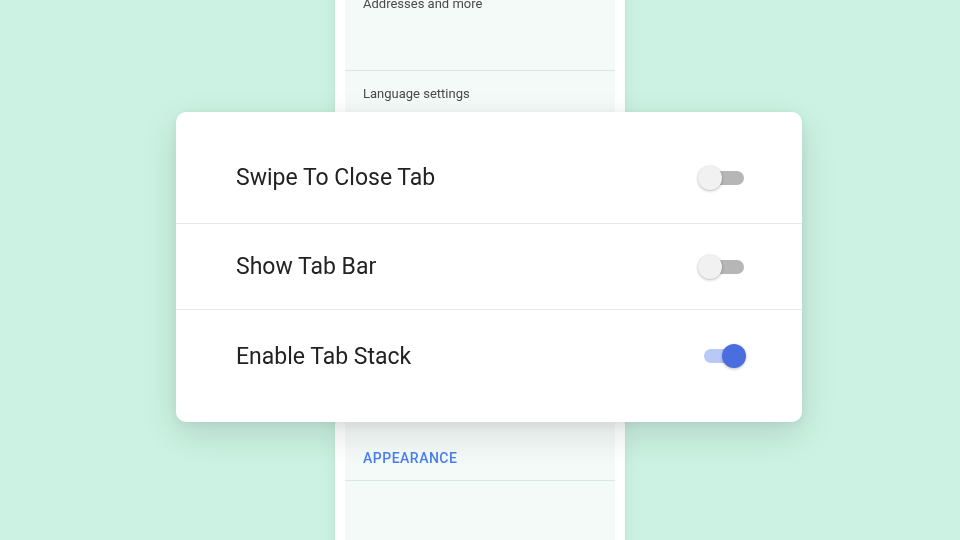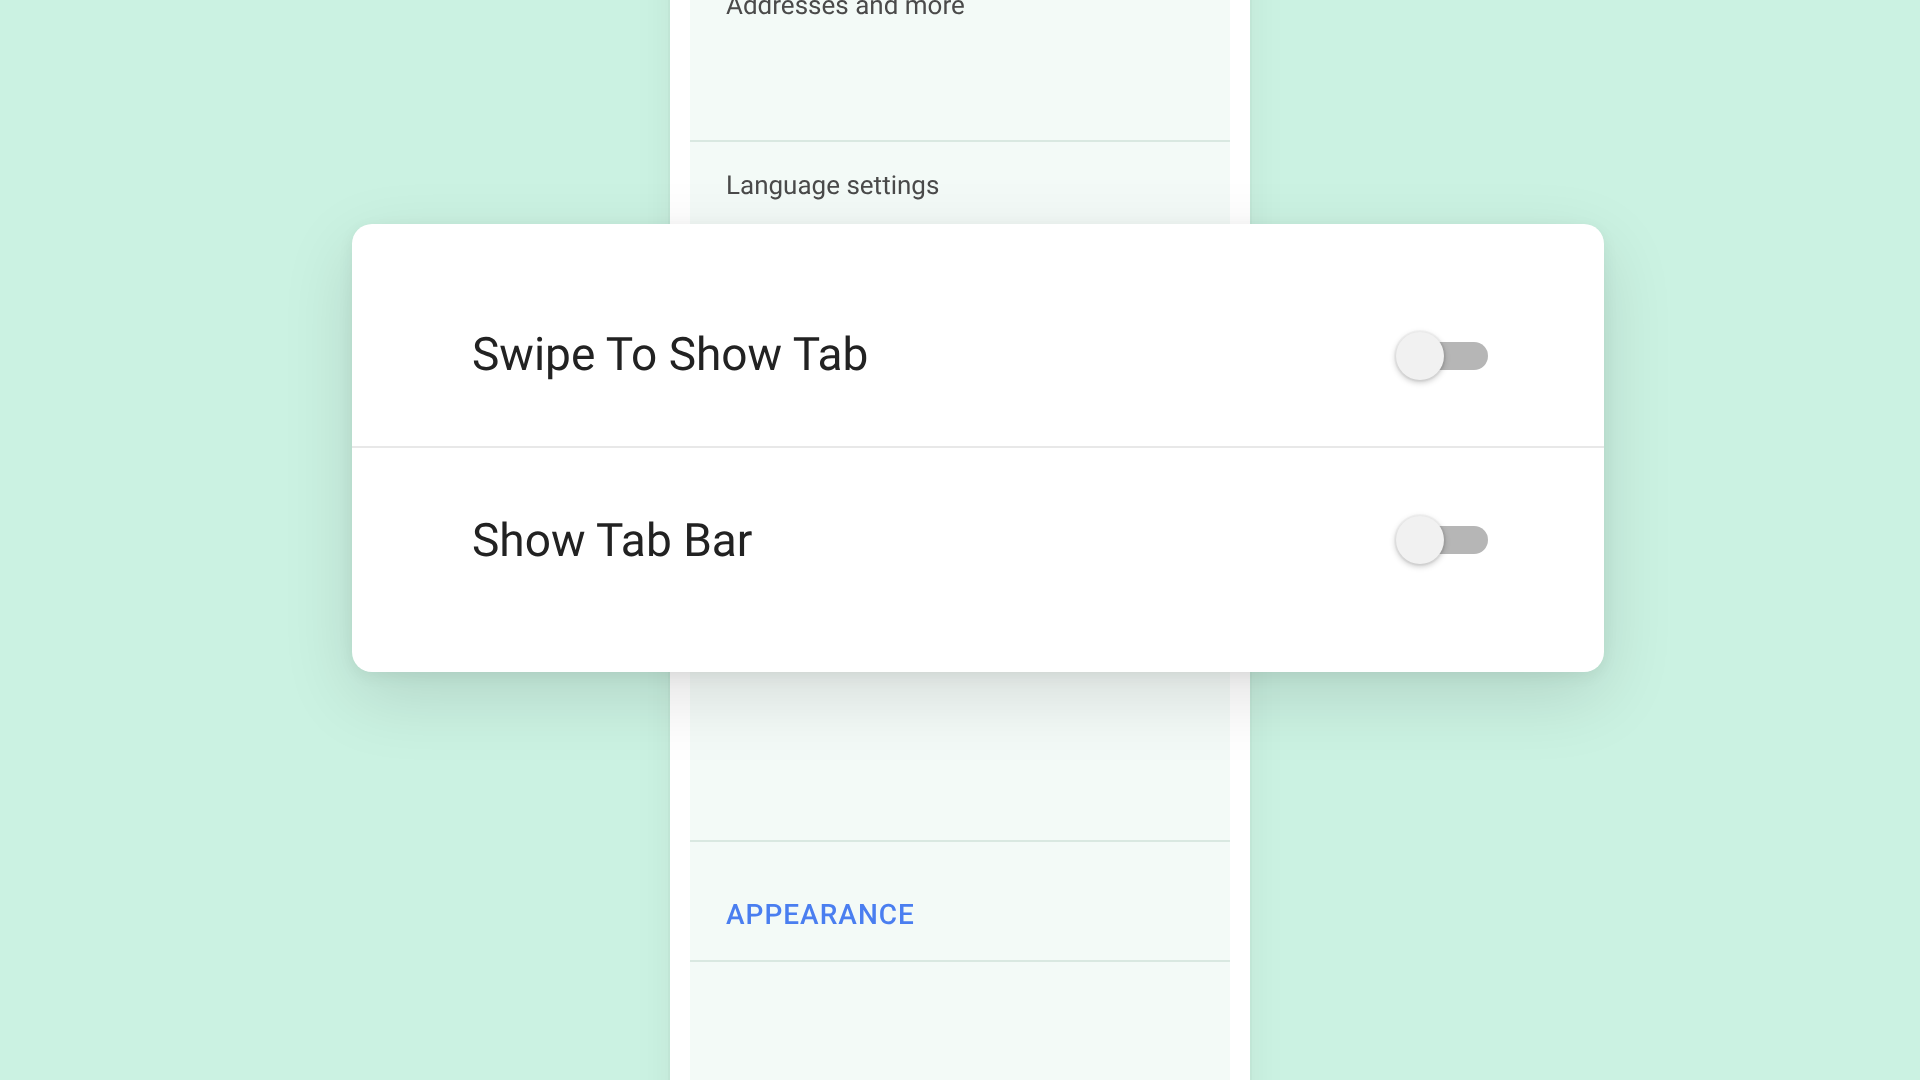--- a/index.html
+++ b/index.html
@@ -149,29 +149,36 @@
     </div>
     <div class="bg-separator"></div>
     <div class="bg-section-label">APPEARANCE</div>
     <div class="bg-separator2"></div>
   </div>
 </div>
 
 <div class="card">
 
   <div class="row">
-    <span class="row-label">Swipe To Show Tab</span>
+    <span class="row-label">Swipe To Close Tab</span>
     <div class="toggle">
       <div class="track"></div>
       <div class="thumb"></div>
     </div>
   </div>
 
   <div class="row">
     <span class="row-label">Show Tab Bar</span>
     <div class="toggle">
       <div class="track"></div>
       <div class="thumb"></div>
     </div>
   </div>
 
+  <div class="row">
+    <span class="row-label">Enable Tab Stack</span>
+    <div class="toggle on">
+      <div class="track"></div>
+      <div class="thumb"></div>
+    </div>
+  </div>
 
 </div>
 
 </body></html>

